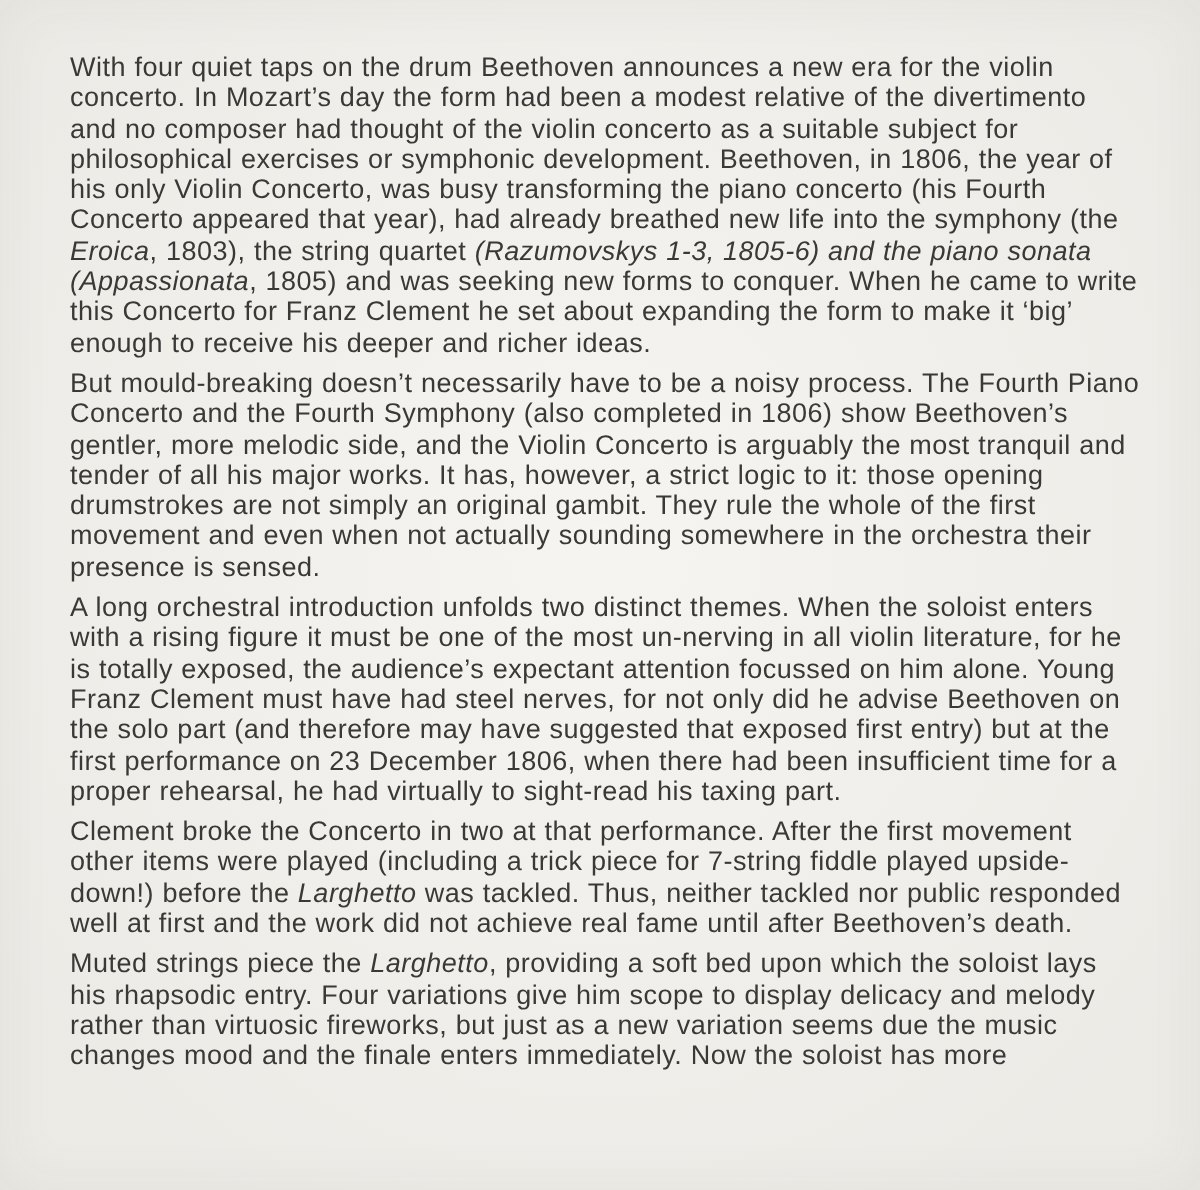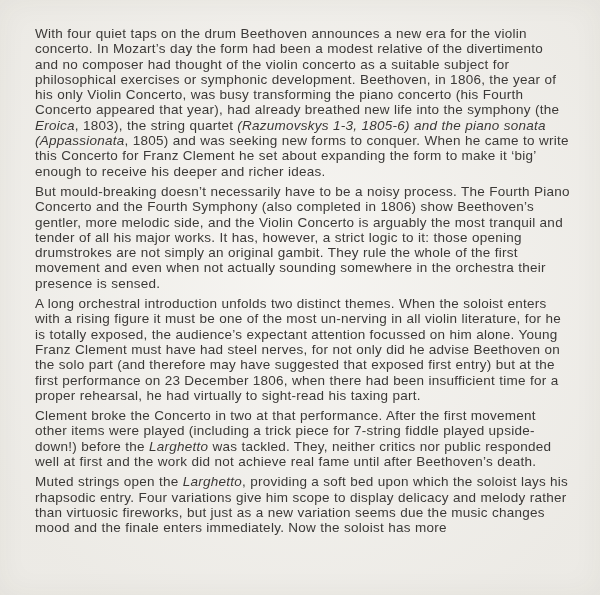--- a/index.html
+++ b/index.html
@@ -39,16 +39,16 @@
   }
 </style>
 </head>
 <body style="background: rgb(241, 239, 234);">
 
 <div class="page">
   <div class="text-block" style="color: rgb(59, 57, 55);">
       <p class="para"><span>With four quiet taps on the drum Beethoven announces a new era for the violin concerto. In Mozart’s day the form had been a modest relative of the divertimento and no composer had thought of the violin concerto as a suitable subject for philosophical exercises or symphonic development. Beethoven, in 1806, the year of his only Violin Concerto, was busy transforming the piano concerto (his Fourth Concerto appeared that year), had already breathed new life into the symphony (the </span><em>Eroica</em><span>, 1803), the string quartet </span><em>(Razumovskys 1-3, 1805-6) and the piano sonata (Appassionata</em><span>, 1805) and was seeking new forms to conquer. When he came to write this Concerto for Franz Clement he set about expanding the form to make it ‘big’ enough to receive his deeper and richer ideas.</span></p>
       <p class="para"><span>But mould-breaking doesn’t necessarily have to be a noisy process. The Fourth Piano Concerto and the Fourth Symphony (also completed in 1806) show Beethoven’s gentler, more melodic side, and the Violin Concerto is arguably the most tranquil and tender of all his major works. It has, however, a strict logic to it: those opening drumstrokes are not simply an original gambit. They rule the whole of the first movement and even when not actually sounding somewhere in the orchestra their presence is sensed.</span></p>
       <p class="para"><span>A long orchestral introduction unfolds two distinct themes. When the soloist enters with a rising figure it must be one of the most un-nerving in all violin literature, for he is totally exposed, the audience’s expectant attention focussed on him alone. Young Franz Clement must have had steel nerves, for not only did he advise Beethoven on the solo part (and therefore may have suggested that exposed first entry) but at the first performance on 23 December 1806, when there had been insufficient time for a proper rehearsal, he had virtually to sight-read his taxing part.</span></p>
-      <p class="para"><span>Clement broke the Concerto in two at that performance. After the first movement other items were played (including a trick piece for 7-string fiddle played upside-down!) before the </span><em>Larghetto</em><span> was tackled. They, neither critics nor public responded well at first and the work did not achieve real fame until after Beethoven’s death.</span></p>
-      <p class="para"><span>Muted strings open the </span><em>Larghetto</em><span>, providing a soft bed upon which the soloist lays his rhapsodic entry. Four variations give him scope to display delicacy and melody rather than virtuosic fireworks, but just as a new variation seems due the music changes mood and the finale enters immediately. Now the soloist has more</span></p>
+      <p class="para"><span>Clement broke the Concerto in two at that performance. After the first movement other items were played (including a trick piece for 7-string fiddle played upside-down!) before the </span><em>Larghetto</em><span> was tackled. Thus, neither tackled nor public responded well at first and the work did not achieve real fame until after Beethoven’s death.</span></p>
+      <p class="para"><span>Muted strings piece the </span><em>Larghetto</em><span>, providing a soft bed upon which the soloist lays his rhapsodic entry. Four variations give him scope to display delicacy and melody rather than virtuosic fireworks, but just as a new variation seems due the music changes mood and the finale enters immediately. Now the soloist has more</span></p>
     </div>
 </div>
 
 </body></html>

